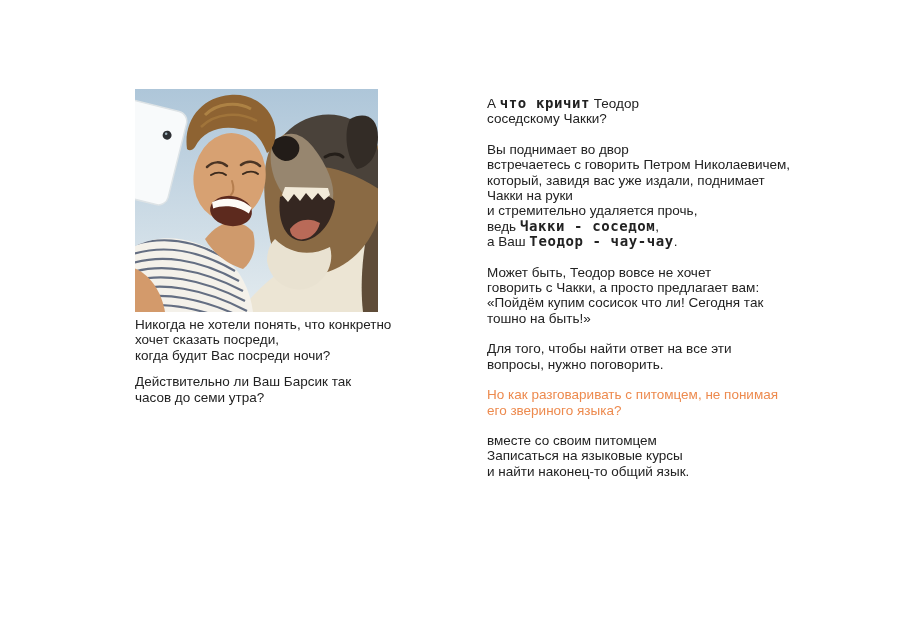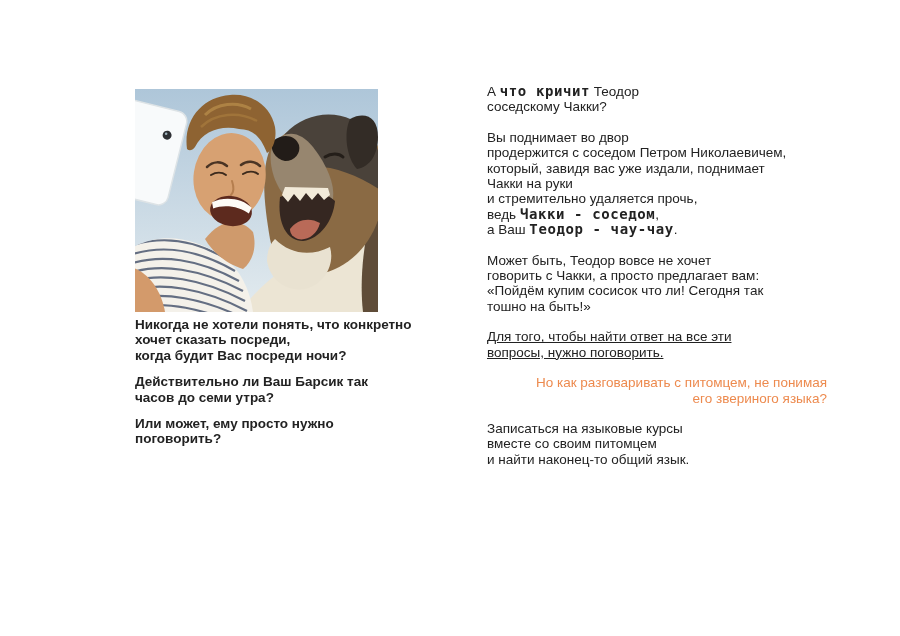--- a/index.html
+++ b/index.html
@@ -12,32 +12,32 @@
     font-size: 13.5px;
     line-height: 15.4px;
   }
   .photo {
     position: absolute; left: 135px; top: 89px;
     width: 243px; height: 223px; margin: 0;
   }
   .photo svg { display: block; width: 100%; height: 100%; }
   .col { position: absolute; }
   .col-left  { left: 135px; top: 317px; width: 260px; }
-  .col-right { left: 487px; top: 84px;  width: 340px; }
+  .col-right { left: 487px; top: 96px;  width: 340px; }
   .col p { margin: 0 0 15px 0; }
-  .col-left p { margin-bottom: 11px; font-weight: bold; }
+  .col-left p { margin-bottom: 11px; }
   .ln { display: block; white-space: nowrap; }
   .disp {
     font-family: "DejaVu Sans Mono", monospace;
     font-weight: bold;
     font-size: 14px;
     letter-spacing: 0.6px;
   }
-  .accent { color: var(--accent, #ED8A4E); text-align: right; }
-  .gap-plus  { margin-top: 5px; text-decoration: underline; }
+  .accent { color: var(--accent, #ED8A4E); }
+  .gap-plus  { margin-top: 5px; }
   .gap-minus { margin-top: -4px; }
   .gap-big   { margin-top: 25px; }
 </style>
 </head>
 <body style="color: rgb(34, 34, 34); background: rgb(255, 255, 255);">
 
 <figure class="photo" aria-label="Молодой человек делает селфи на телефон вместе с собакой">
   <svg viewBox="0 0 243 223" preserveAspectRatio="none">
     <defs>
       <linearGradient id="sky" x1="0" y1="0" x2="0" y2="1">
@@ -116,35 +116,31 @@
 <section class="col col-left">
   <p>
     <span class="ln">Никогда не хотели понять, что конкретно</span>
     <span class="ln">хочет сказать посреди,</span>
     <span class="ln">когда будит Вас посреди ночи?</span>
   </p>
   <p>
     <span class="ln">Действительно ли Ваш Барсик так</span>
     <span class="ln">часов до семи утра?</span>
   </p>
-  <p>
-    <span class="ln">Или может, ему просто нужно</span>
-    <span class="ln">поговорить?</span>
-  </p>
 </section>
 
 <section class="col col-right">
   <p>
     <span class="ln"><span>А </span><span class="disp">что кричит</span><span> Теодор</span></span>
     <span class="ln">соседскому Чакки?</span>
   </p>
 
   <p>
     <span class="ln">Вы поднимает во двор</span>
-    <span class="ln">продержится с соседом Петром Николаевичем,</span>
+    <span class="ln">встречаетесь с говорить Петром Николаевичем,</span>
     <span class="ln">который, завидя вас уже издали, поднимает</span>
     <span class="ln">Чакки на руки</span>
     <span class="ln">и стремительно удаляется прочь,</span>
     <span class="ln"><span>ведь </span><span class="disp">Чакки - соседом</span><span>,</span></span>
     <span class="ln"><span>а Ваш </span><span class="disp">Теодор - чау-чау</span><span>.</span></span>
   </p>
 
   <p>
     <span class="ln">Может быть, Теодор вовсе не хочет</span>
     <span class="ln">говорить с Чакки, а просто предлагает вам:</span>
@@ -156,17 +152,17 @@
     <span class="ln">Для того, чтобы найти ответ на все эти</span>
     <span class="ln">вопросы, нужно поговорить.</span>
   </p>
 
   <p class="accent gap-minus">
     <span class="ln">Но как разговаривать с питомцем, не понимая</span>
     <span class="ln">его звериного языка?</span>
   </p>
 
   <p class="gap-big">
+    <span class="ln">вместе со своим питомцем</span>
     <span class="ln">Записаться на языковые курсы</span>
-    <span class="ln">вместе со своим питомцем</span>
     <span class="ln">и найти наконец-то общий язык.</span>
   </p>
 </section>
 
 </body></html>

